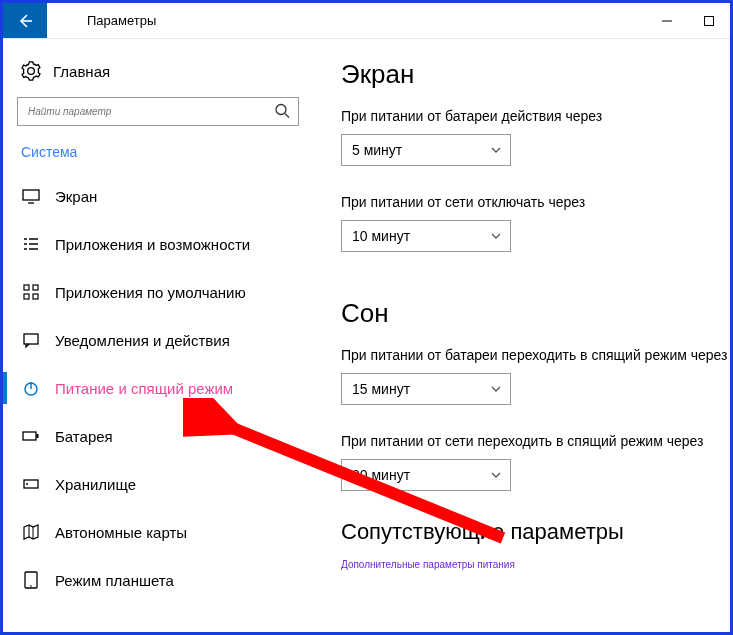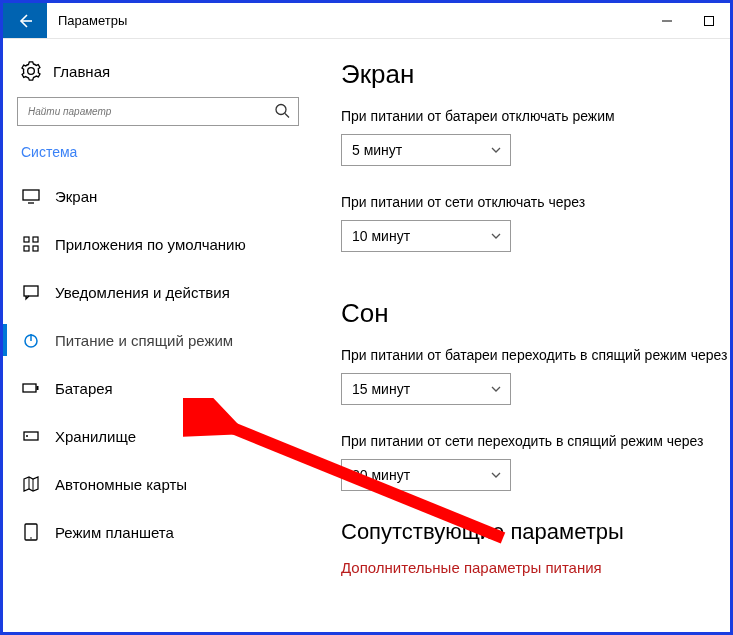--- a/index.html
+++ b/index.html
@@ -26,23 +26,24 @@
     color: #fff;
     display: flex;
     align-items: center;
     justify-content: center;
     cursor: pointer;
   }
   .title {
     flex: 0 0 auto;
     display: flex;
     align-items: center;
-    padding-left: 11px;
+    padding-left: 20px;
     font-size: 13px;
     color: #000;
+    margin-left: 20px;
   }
   .titlebar-spacer { flex: 1; }
   .win-btn {
     width: 42px;
     display: flex;
     align-items: center;
     justify-content: center;
     color: #333;
     cursor: pointer;
   }
@@ -93,21 +94,21 @@
   }
   .nav-item {
     display: flex;
     align-items: center;
     gap: 14px;
     padding: 14px 18px;
     cursor: pointer;
     font-size: 15px;
     position: relative;
   }
-  .nav-item.active { color: #404040; }
+  .nav-item.active { color: #ec4899; }
   .nav-item.active::before {
     content: "";
     position: absolute;
     left: 0;
     top: 8px;
     bottom: 8px;
     width: 4px;
     background: #0078d7;
   }
   .nav-item .icn { width: 20px; display: flex; justify-content: center; color: #000; }
@@ -127,21 +128,21 @@
     width: 170px;
     height: 32px;
     border: 1px solid #999;
     padding: 0 8px 0 10px;
     margin-bottom: 28px;
     cursor: pointer;
     font-size: 14px;
   }
   .section-gap { height: 18px; }
   .related-h { font-size: 22px; font-weight: 400; margin: 22px 0 14px 0; }
-  .link { color: #b91c1c; font-size: 15px; cursor: pointer; }
+  .link { color: #6d28d9; font-size: 10px; cursor: pointer; }
 
   
   .arrow {
     position: absolute;
     left: 180px;
     top: 395px;
     pointer-events: none;
   }
 </style>
 </head>
@@ -196,20 +197,28 @@
           <svg width="20" height="20" viewBox="0 0 20 20">
             <rect x="2" y="4" width="16" height="10" stroke="#000" stroke-width="1.3" fill="none"></rect>
             <path d="M7 17h6" stroke="#000" stroke-width="1.3"></path>
           </svg>
         </span>
       <span>Экран</span>
     </div>
     <div class="nav-item">
       <span class="icn">
           <svg width="20" height="20" viewBox="0 0 20 20">
+            <path d="M3 5h3M3 10h3M3 15h3M8 5h9M8 10h9M8 15h9" stroke="#000" stroke-width="1.3"></path>
+          </svg>
+        </span>
+      <span>Приложения и возможности</span>
+    </div>
+    <div class="nav-item">
+      <span class="icn">
+          <svg width="20" height="20" viewBox="0 0 20 20">
             <rect x="3" y="3" width="5" height="5" stroke="#000" stroke-width="1.2" fill="none"></rect>
             <rect x="12" y="3" width="5" height="5" stroke="#000" stroke-width="1.2" fill="none"></rect>
             <rect x="3" y="12" width="5" height="5" stroke="#000" stroke-width="1.2" fill="none"></rect>
             <rect x="12" y="12" width="5" height="5" stroke="#000" stroke-width="1.2" fill="none"></rect>
           </svg>
         </span>
       <span>Приложения по умолчанию</span>
     </div>
     <div class="nav-item">
       <span class="icn">
@@ -263,21 +272,21 @@
             <circle cx="10" cy="16" r="0.8" fill="#000"></circle>
           </svg>
         </span>
       <span>Режим планшета</span>
     </div>
   </div>
 
   <div class="main">
     <div class="h1">Экран</div>
 
-    <div class="field-label">При питании от батареи отключать режим</div>
+    <div class="field-label">При питании от батареи действия через</div>
     <div class="select">
       <span>5 минут</span>
       <svg width="12" height="12" viewBox="0 0 12 12">
           <path d="M2 4l4 4 4-4" stroke="#555" stroke-width="1.3" fill="none"></path>
         </svg>
     </div>
 
     <div class="field-label">При питании от сети отключать через</div>
     <div class="select">
       <span>10 минут</span>

